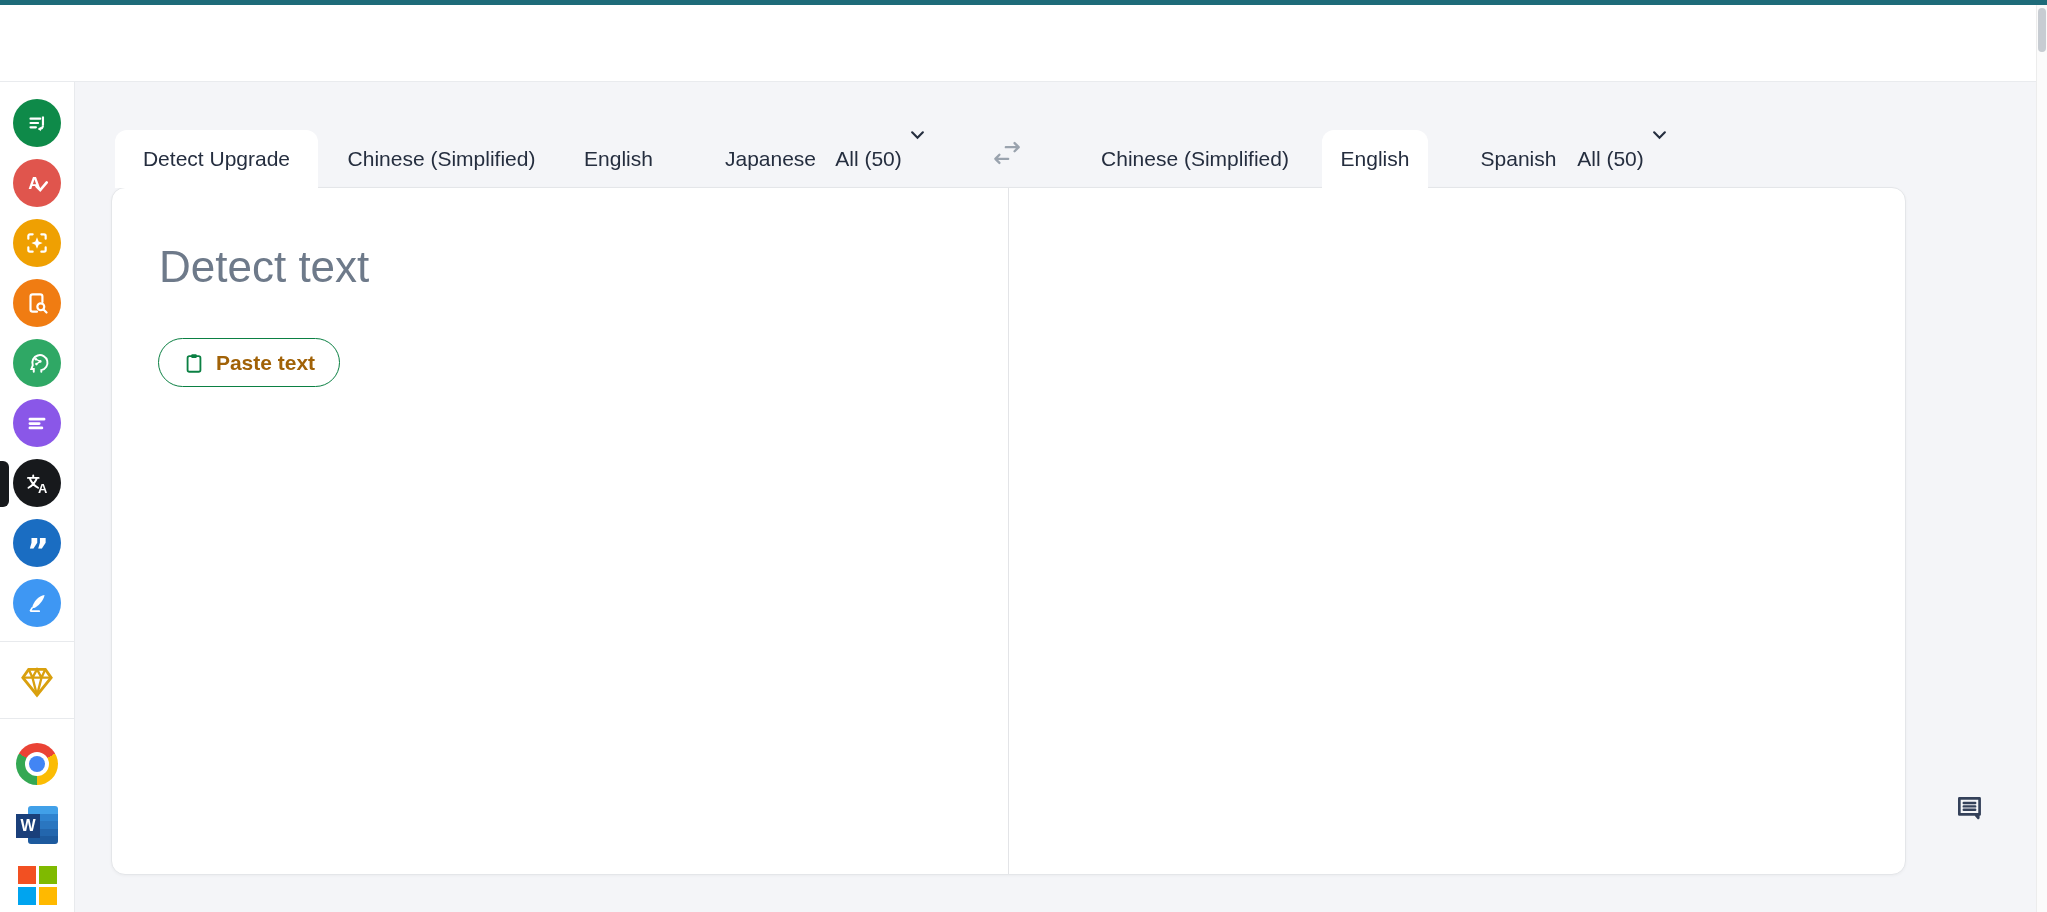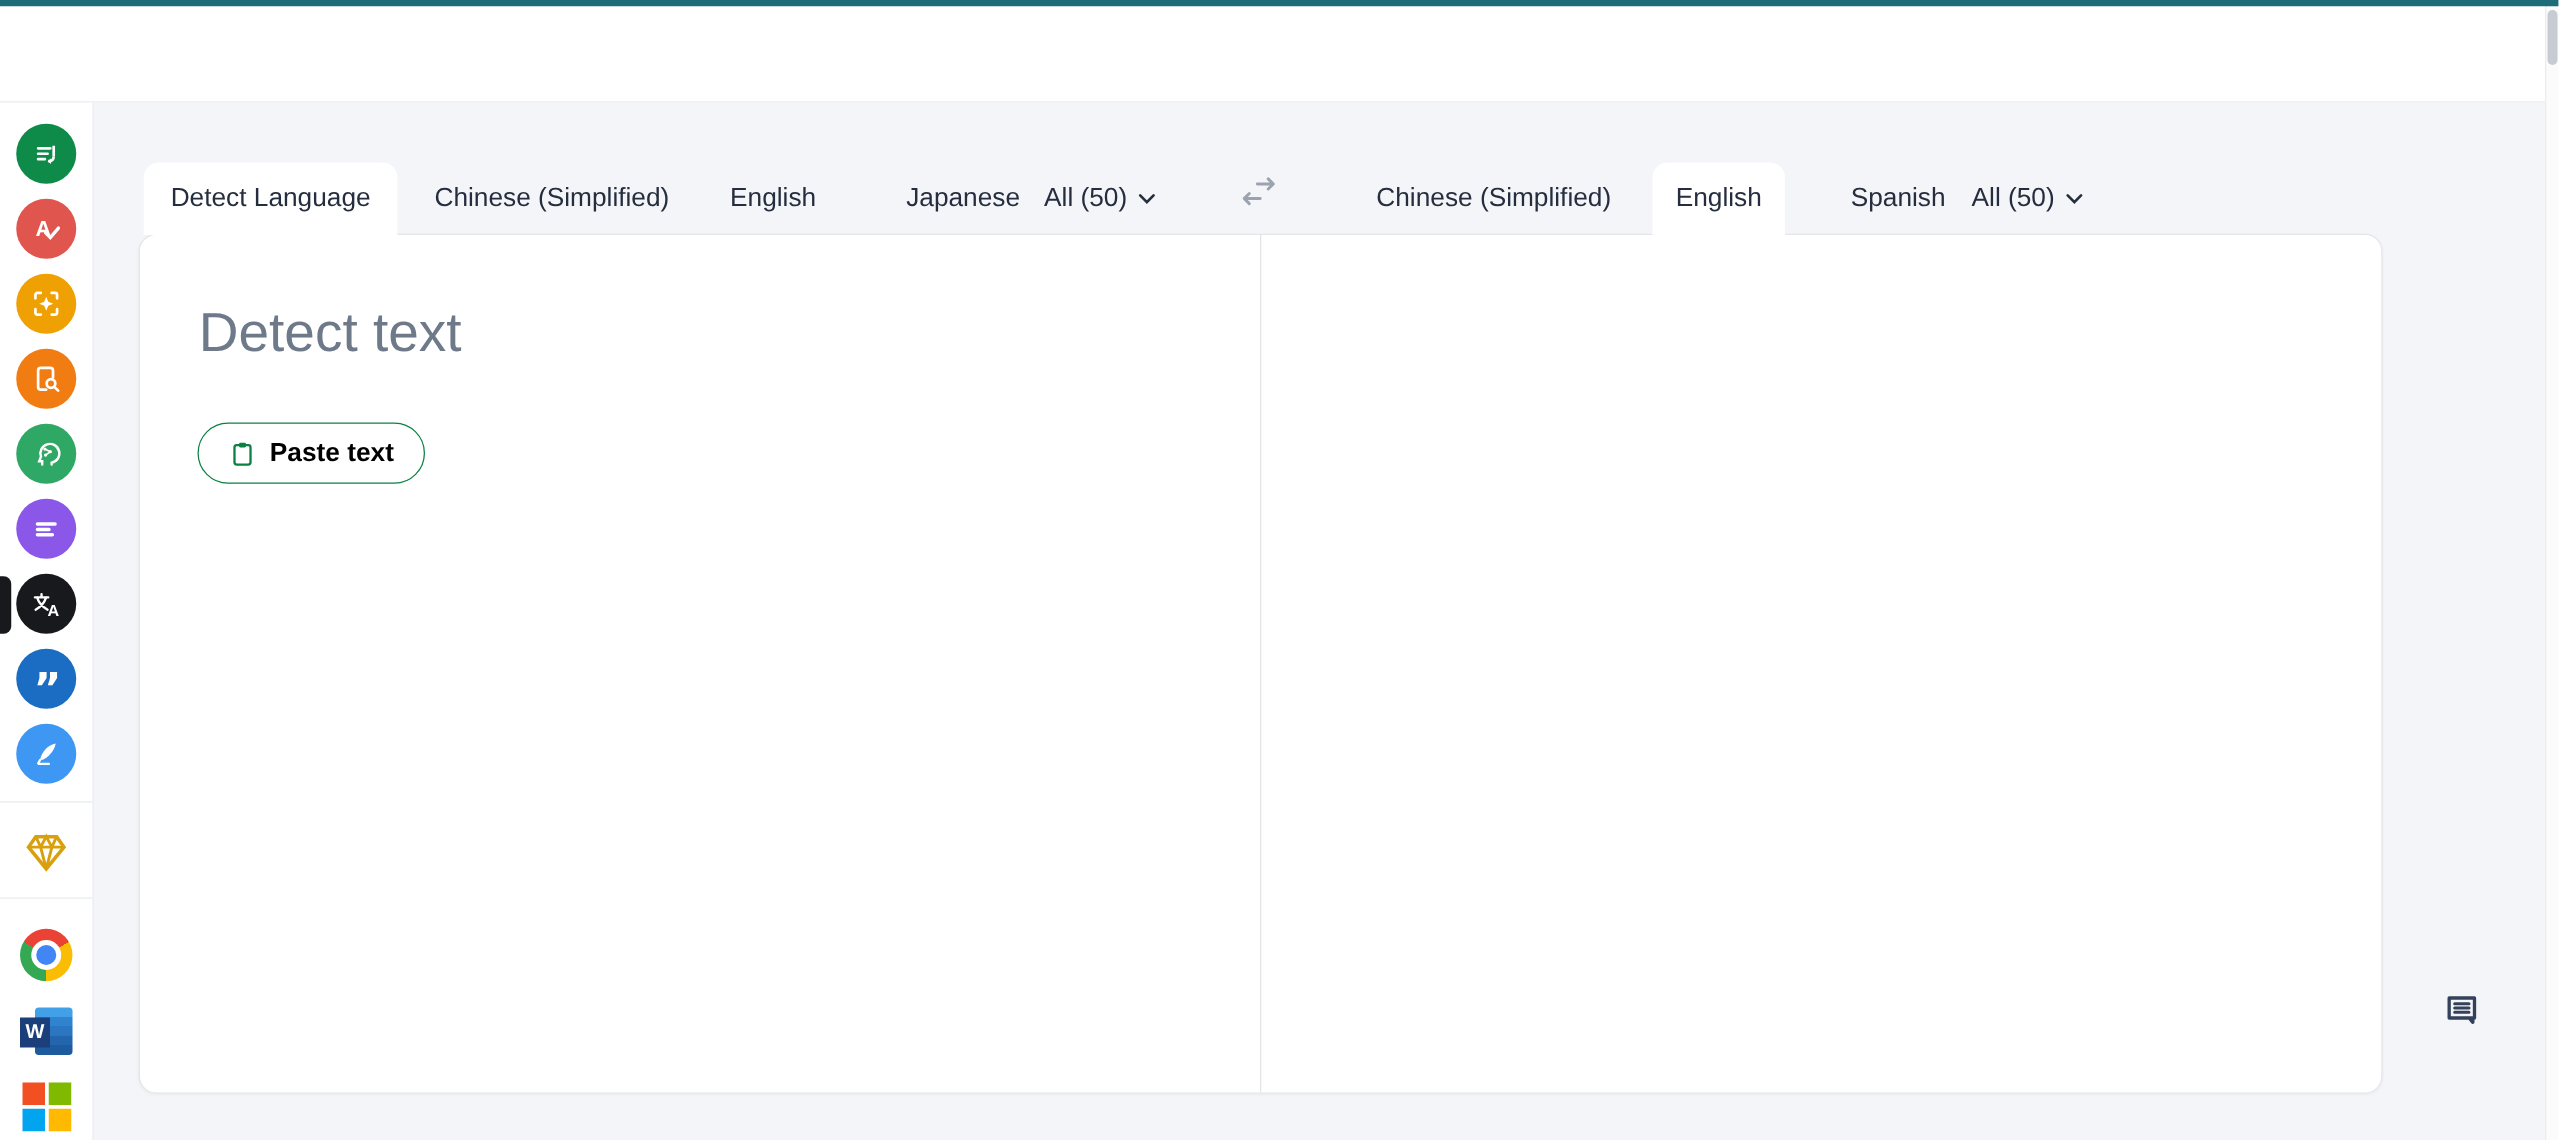--- a/index.html
+++ b/index.html
@@ -59,27 +59,27 @@
   .main-bg{left:75px;top:82px;width:1961px;height:830px;background:#f4f5f8;}
   .card{left:111px;top:187px;width:1795px;height:688px;background:#fff;border:1px solid #e4e6e9;
     border-radius:14px;box-shadow:0 1px 3px rgba(0,0,0,0.04);box-sizing:border-box;}
   .panel-divider{left:1008px;top:188px;width:1px;height:686px;background:#e3e4e7;}
 
   .tab-label{position:absolute;top:130px;height:57px;line-height:57px;text-align:center;
     font-size:21px;font-weight:500;color:#252e3f;cursor:pointer;}
   .tab-active{position:absolute;top:130px;height:58px;line-height:57px;text-align:center;
     font-size:21px;font-weight:500;color:#252e3f;background:#fff;border-radius:12px 12px 0 0;
     cursor:pointer;z-index:5;}
-  .tab-all{display:flex;align-items:center;justify-content:center;gap:8px;}
+  .tab-all{display:flex;justify-content:center;gap:8px;}
   .swap-btn{left:983px;top:133px;width:48px;height:40px;border:none;background:none;cursor:pointer;
     display:flex;align-items:center;justify-content:center;}
 
   .placeholder{left:159px;top:240px;font-size:44px;color:#6e7a8a;line-height:54px;}
   .paste-btn{left:158px;top:338px;width:182px;height:49px;border-radius:25px;background:#fff;
-    border:1.5px solid #0b8043;color:#000000;font-size:21px;font-weight:600;display:flex;
+    border:1.5px solid #0b8043;color:#a16207;font-size:21px;font-weight:600;display:flex;
     align-items:center;justify-content:center;gap:11px;cursor:pointer;
     font-family:"Liberation Sans",sans-serif;}
   .source-area{left:112px;top:188px;width:895px;height:686px;cursor:text;}
   .target-area{left:1009px;top:188px;width:896px;height:686px;}
   .feedback-btn{left:1948px;top:786px;width:44px;height:44px;border:none;background:none;
     cursor:pointer;display:flex;align-items:center;justify-content:center;}
 </style>
 </head>
 <body>
 
@@ -214,21 +214,21 @@
     <div class="ms-icon">
       <div style="background:#f25022"></div>
         <div style="background:#7fba00"></div>
       <div style="background:#00a4ef"></div>
         <div style="background:#ffb900"></div>
     </div>
   </div>
 
   <div class="abs card"></div>
 
-  <div class="tab-active" style="left:115px;width:203px">Detect Language</div>
+  <div class="tab-active" style="left:115px;width:203px">Detect Upgrade</div>
   <div class="tab-label" style="left:341px;width:201px">Chinese (Simplified)</div>
   <div class="tab-label" style="left:570px;width:97px">English</div>
   <div class="tab-label" style="left:712px;width:117px">Japanese</div>
   <div class="tab-label tab-all" style="left:820px;width:120px">
     <span>All (50)</span>
     <svg width="15" height="10" viewBox="0 0 14 9">
       <path d="M2 2l5 5 5-5" stroke="#252e3f" stroke-width="2" fill="none" stroke-linecap="round"></path>
     </svg>
   </div>
 

